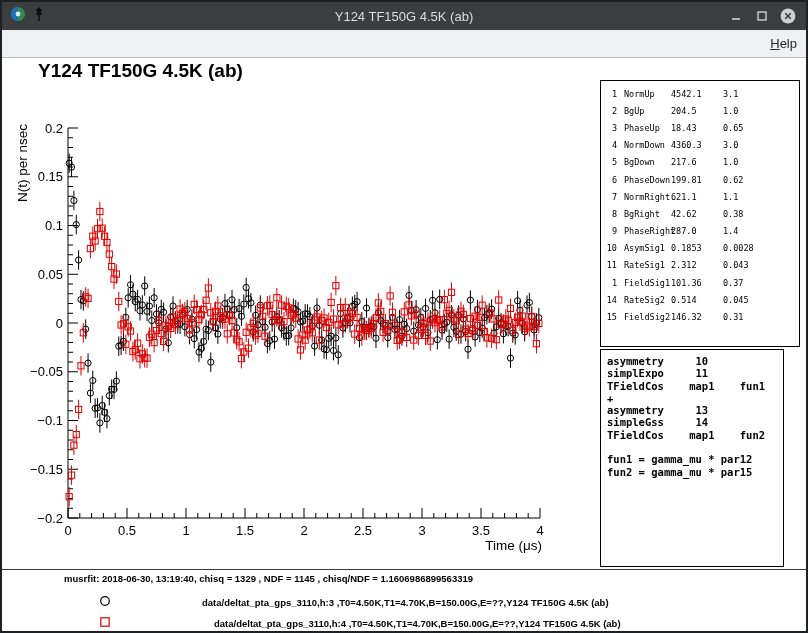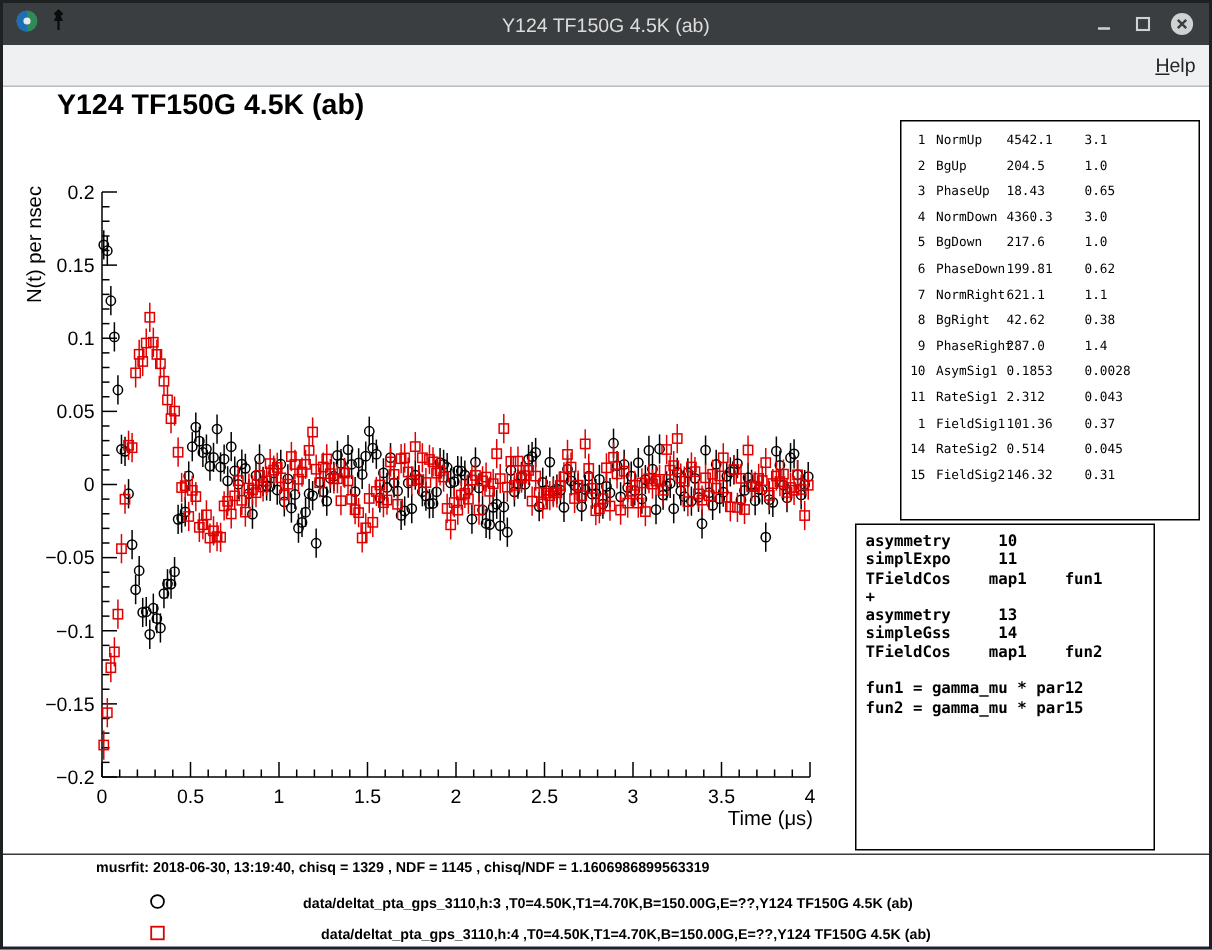--- a/index.html
+++ b/index.html
@@ -19,21 +19,21 @@
   .plot-title{position:absolute;left:36px;top:2px;font-size:19px;font-weight:bold;color:#000;}
   #chart{position:absolute;left:0;top:0;font-family:"Liberation Sans",sans-serif;}
   #param-box{position:absolute;left:598px;top:22px;width:200px;height:267px;border:1px solid #000;
              box-sizing:border-box;font-family:"DejaVu Sans Mono",monospace;font-size:8.5px;color:#000;
              padding:4px 0 0 4px;}
   .p-row{display:flex;height:17.2px;align-items:center;}
   .p-idx{width:12px;text-align:right;margin-right:7px;}
   .p-name{width:47px;}
   .p-val{width:52px;}
   .p-err{flex:1;}
-  #theory-box{position:absolute;left:568px;top:291px;width:200px;height:218px;border:1px solid #000;
+  #theory-box{position:absolute;left:598px;top:291px;width:184px;height:218px;border:1px solid #000;
               box-sizing:border-box;font-family:"DejaVu Sans Mono",monospace;font-size:10.5px;font-weight:bold;
               color:#000;padding:5px 0 0 6px;}
   .t-line{white-space:pre;line-height:12.3px;min-height:12.3px;}
   .footer-divider{position:absolute;left:0;right:0;top:511px;border-top:1px solid #3a3a3a;}
   .stats{position:absolute;left:16px;top:515px;font-size:9.5px;font-weight:bold;color:#000;white-space:nowrap;margin-left:46px;}
   .legend-row{position:absolute;left:96px;height:18px;display:flex;align-items:flex-end;}
   .legend-label{margin-left:90px;font-size:9.5px;font-weight:bold;color:#000;white-space:nowrap;}
 </style>
 </head>
 <body>

